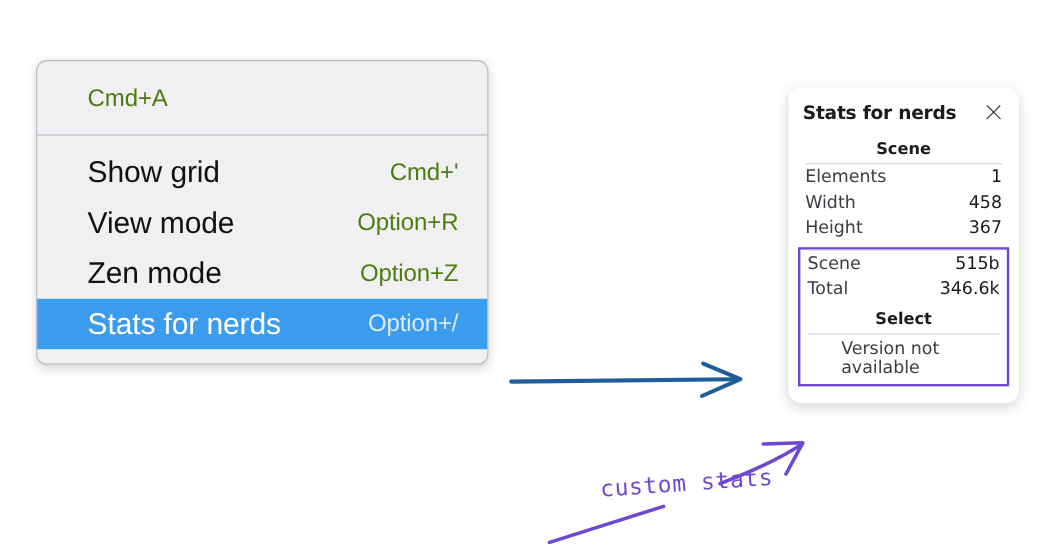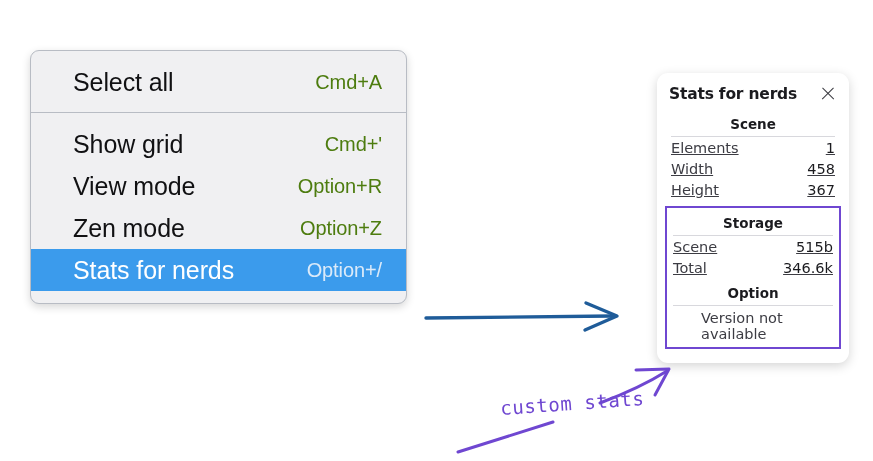--- a/index.html
+++ b/index.html
@@ -122,21 +122,20 @@
     background: #d8d8dd;
     margin: 0 2px;
   }
   .stat-row {
     display: flex;
     justify-content: space-between;
     align-items: baseline;
     font-size: 14.5px;
     color: #3c3c43;
     padding: 3px 2px 2px 2px;
-    text-decoration: underline;
   }
   .stat-row .sr-value {
     color: #1b1b1f;
   }
   .stat-note {
     font-size: 14.5px;
     color: #3c3c43;
     padding: 4px 2px 1px 2px;
     margin-left: 28px;
   }
@@ -169,21 +168,20 @@
     white-space: nowrap;
   }
 </style>
 </head>
 <body>
 
 <div id="context-menu">
 
   <div class="menu-group">
     <div class="menu-item">
-      <span class="mi-label">Select all</span>
       <span class="mi-shortcut">Cmd+A</span>
     </div>
   </div>
 
   <div class="menu-group">
     <div class="menu-item">
       <span class="mi-label">Show grid</span>
       <span class="mi-shortcut">Cmd+'</span>
     </div>
     <div class="menu-item">
@@ -221,34 +219,33 @@
     </div>
     <div class="stat-row">
       <span class="sr-label">Height</span>
       <span class="sr-value">367</span>
     </div>
   </div>
 
   <div id="custom-stats-box">
 
     <div>
-      <div class="section-title">Storage</div>
       <div class="section-rule"></div>
       <div class="stat-row">
         <span class="sr-label">Scene</span>
         <span class="sr-value">515b</span>
       </div>
       <div class="stat-row">
         <span class="sr-label">Total</span>
         <span class="sr-value">346.6k</span>
       </div>
     </div>
 
     <div>
-      <div class="section-title">Option</div>
+      <div class="section-title">Select</div>
       <div class="section-rule"></div>
       <div class="stat-note">Version not available</div>
     </div>
 
   </div>
 </div>
 
 <svg id="annotations" viewBox="0 0 873 461">
 
   <g>

